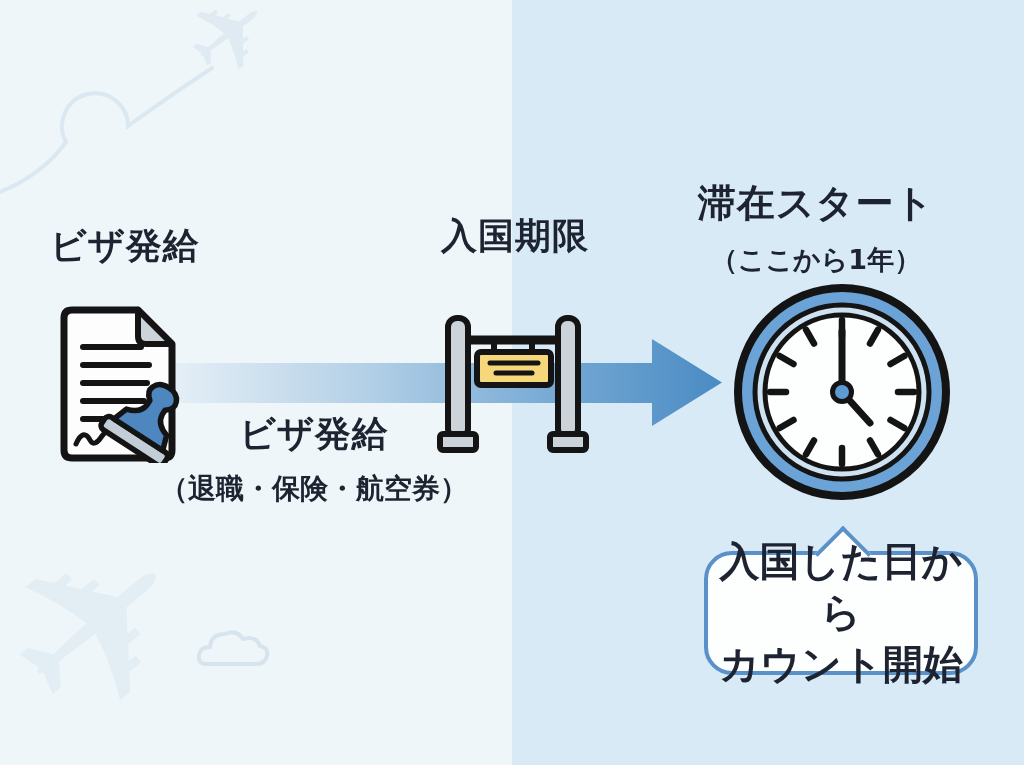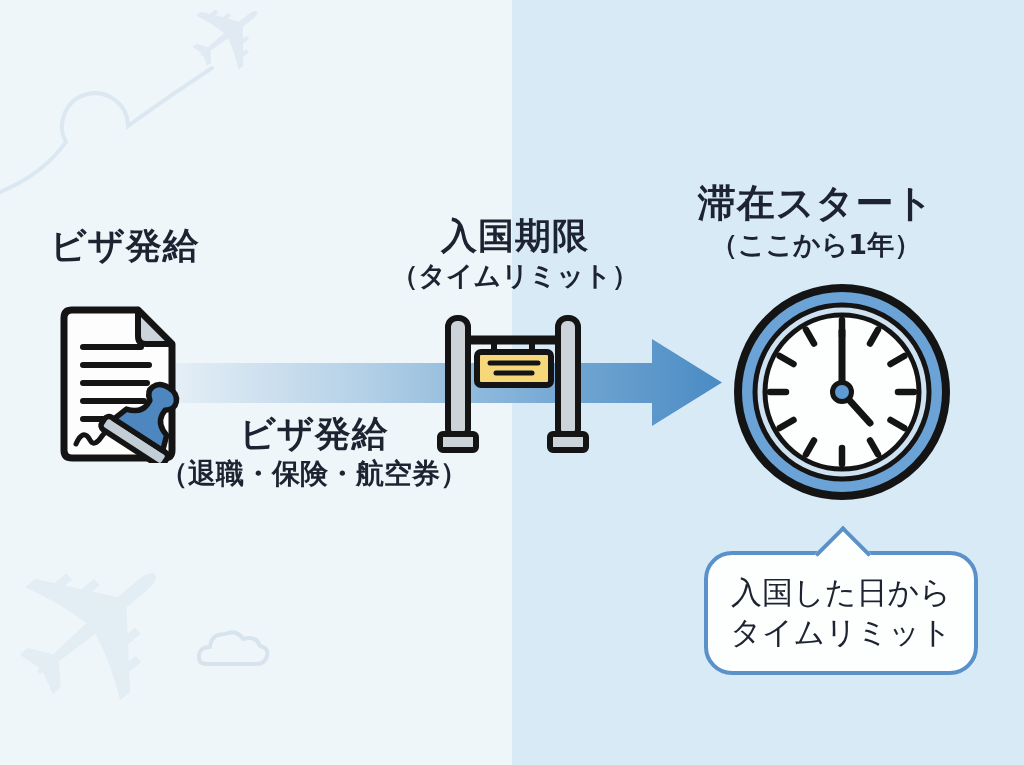--- a/index.html
+++ b/index.html
@@ -10,40 +10,40 @@
   }
   .bg-right{position:absolute;left:512px;top:0;width:512px;height:765px;background:var(--bg-right,#d9eaf7);}
   
   .decor{position:absolute;pointer-events:none;}
   .plane-glyph{color:#dfeaf3;line-height:1;user-select:none;}
   .plane-top{left:188px;top:-14px;font-size:100px;transform:rotate(-38deg);}
   .plane-bottom{left:8px;top:520px;font-size:215px;transform:rotate(-40deg);opacity:.75;}
   
   .label{position:absolute;text-align:center;}
   .t-main{font-size:36px;font-weight:800;letter-spacing:1px;line-height:1.1;}
-  .t-sub{font-size:27px;font-weight:800;letter-spacing:0px;margin-top:5px;line-height:1.1;}
+  .t-sub{font-size:27px;font-weight:800;letter-spacing:0px;margin-top:20px;line-height:1.1;}
   .lbl-visa{left:50px;top:226px;text-align:left;}
   .lbl-prep{left:152px;top:414px;width:324px;}
   .lbl-prep .t-sub{font-size:28px;text-align:center;}
   .lbl-entry{left:385px;top:216px;width:260px;}
   .lbl-stay{left:672px;top:183px;width:288px;}
   .lbl-stay .t-main{font-size:38px;}
   .icon-wrap{position:absolute;}
   
   .bubble{
     position:absolute;left:704px;top:551px;width:274px;height:124px;box-sizing:border-box;
     background:#fdfefe;border:4px solid var(--bubble-border,#5b91c9);border-radius:28px;
     display:flex;flex-direction:column;align-items:center;justify-content:center;z-index:6;
   }
   .bubble-pointer{
     position:absolute;left:50%;top:-21px;width:36px;height:36px;margin-left:-18px;
     background:#fdfefe;border-left:4px solid var(--bubble-border,#5b91c9);
     border-top:4px solid var(--bubble-border,#5b91c9);transform:rotate(45deg);
   }
-  .bubble-line{font-size:31px;font-weight:400;line-height:1.28;position:relative;z-index:2;}
+  .bubble-line{font-size:40px;font-weight:700;line-height:1.28;position:relative;z-index:2;text-align:center;}
 </style>
 </head>
 <body>
 
 <div class="canvas">
 
   <div class="bg-right"></div>
 
   <svg class="decor" style="left:0;top:30px;" width="280" height="190" viewBox="0 0 280 190">
     <path d="M-8 165 Q 40 148 66 112 A 33 33 0 1 1 128 96 Q 158 74 212 38" fill="none" stroke="#dce8f1" stroke-width="4" stroke-linecap="round"></path>
@@ -123,27 +123,26 @@
     <div class="t-main">ビザ発給</div>
   </div>
 
   <div class="label lbl-prep">
     <div class="t-main">ビザ発給</div>
     <div class="t-sub">（退職・保険・航空券）</div>
   </div>
 
   <div class="label lbl-entry">
     <div class="t-main">入国期限</div>
-    <div class="t-sub">（タイムリミット）</div>
   </div>
 
   <div class="label lbl-stay">
     <div class="t-main">滞在スタート</div>
     <div class="t-sub">（ここから1年）</div>
   </div>
 
   <div class="bubble">
     <div class="bubble-pointer"></div>
     <div class="bubble-line">入国した日から</div>
-    <div class="bubble-line">タイムリミット</div>
+    <div class="bubble-line">カウント開始</div>
   </div>
 
 </div>
 
 </body></html>

